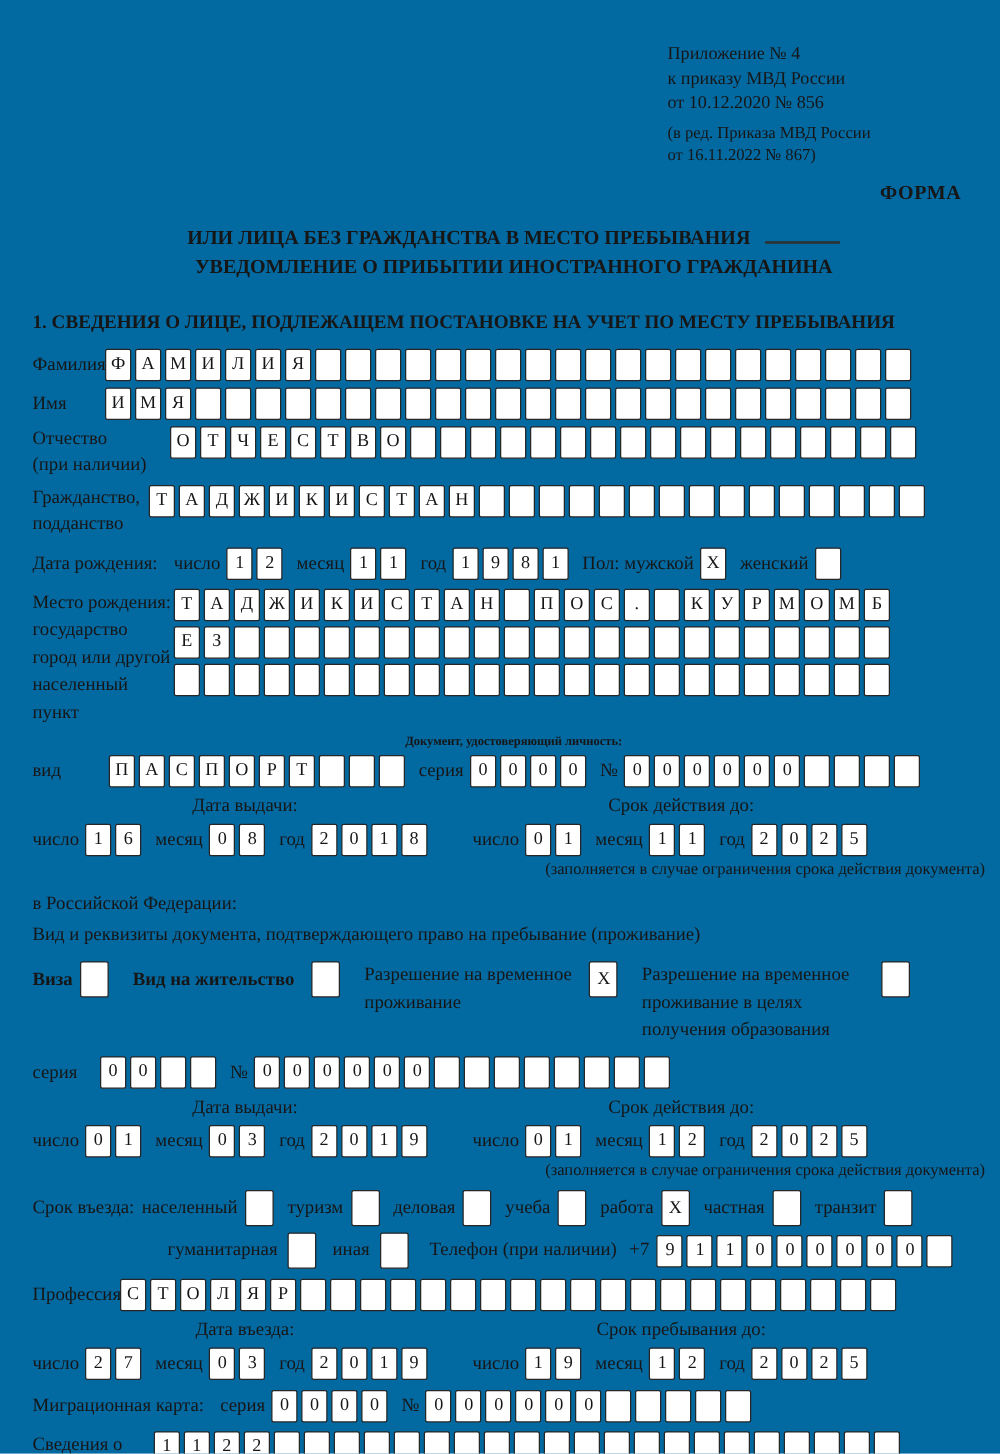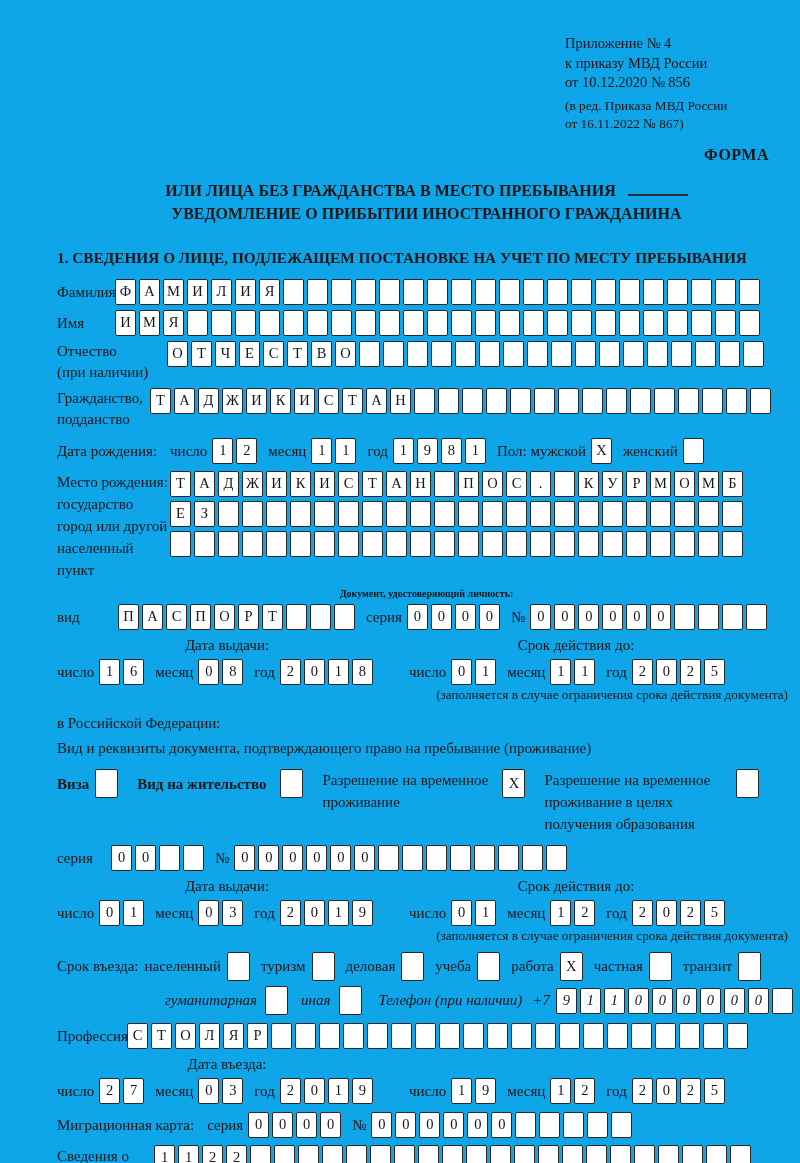--- a/index.html
+++ b/index.html
@@ -1,20 +1,20 @@
 <!DOCTYPE html>
 <html><head>
 <meta charset="utf-8">
 <style>
   * { margin:0; padding:0; box-sizing:border-box; }
   html,body { background:#ffffff; }
   .page {
-    position:relative; width:800px; height:1163px; background:#0ea5e9;
+    position:relative; width:800px; height:1163px; background:#0369a1;
     font-family:"Liberation Serif","DejaVu Serif",serif; color:#161616;
-    padding:34px 4px 0 57px; overflow:hidden;
+    padding:34px 4px 0 26px; overflow:hidden;
   }
   
   .appendix { margin-left:508px; font-size:14.5px; line-height:19.5px; }
   .appendix .amend { font-size:13.3px; line-height:18px; }
   .appendix .amend.first { margin-top:4px; }
   .forma { margin-top:13px; padding-right:27px; text-align:right; font-weight:700; font-size:16px; letter-spacing:.5px; }
   
   .title { margin-top:15px; text-align:center; font-weight:700; font-size:16px; line-height:23px; }
   .title-blank { display:inline-block; width:60px; height:13px; border-bottom:2px solid #2f2f2f; margin-left:12px; }
   .sec { margin-top:24px; font-weight:700; font-size:15.3px; }
@@ -50,21 +50,21 @@
   .dh-right { width:330px; text-align:center; margin-left:14px; flex:none; }
   .dgroup { display:flex; flex:none; }
   .dgroup.left { width:352px; }
   
   .opts { display:flex; align-items:flex-start; margin-top:8px; font-size:15px; }
   .olbl { line-height:30px; flex:none;font-weight:bold; }
   .opt-block { text-align:left; line-height:22px; flex:none; }
   .w172{width:172px} .w184{width:184px}
   
   .polbl { line-height:29px; flex:none; }
-  .purpose2 { margin-left:108px;font-style:italic; }
+  .purpose2 { margin-left:108px; }
   .pprefix { line-height:29px; margin:0 6px 0 10px; flex:none; }
 </style>
 </head>
 <body>
 
 <div class="page">
 
   <div class="appendix">
     <div>Приложение № 4</div>
     <div>к приказу МВД России</div>
@@ -563,20 +563,21 @@
         <span class="cell"></span>
         <span class="cell"></span>
         <span class="cell"></span>
         <span class="cell"></span>
         <span class="cell"></span>
       </span>
   </div>
 
   <div class="date-heads">
     <span class="dh-left">Дата въезда:</span>
+    <span class="dh-right">Срок пребывания до:</span>
   </div>
   <div class="row">
     <div class="dgroup left">
       <span class="dlbl">число</span>
       <span class="boxes">
           <span class="cell">2</span>
           <span class="cell">7</span>
         </span>
       <span class="dlbl in">месяц</span>
       <span class="boxes">

